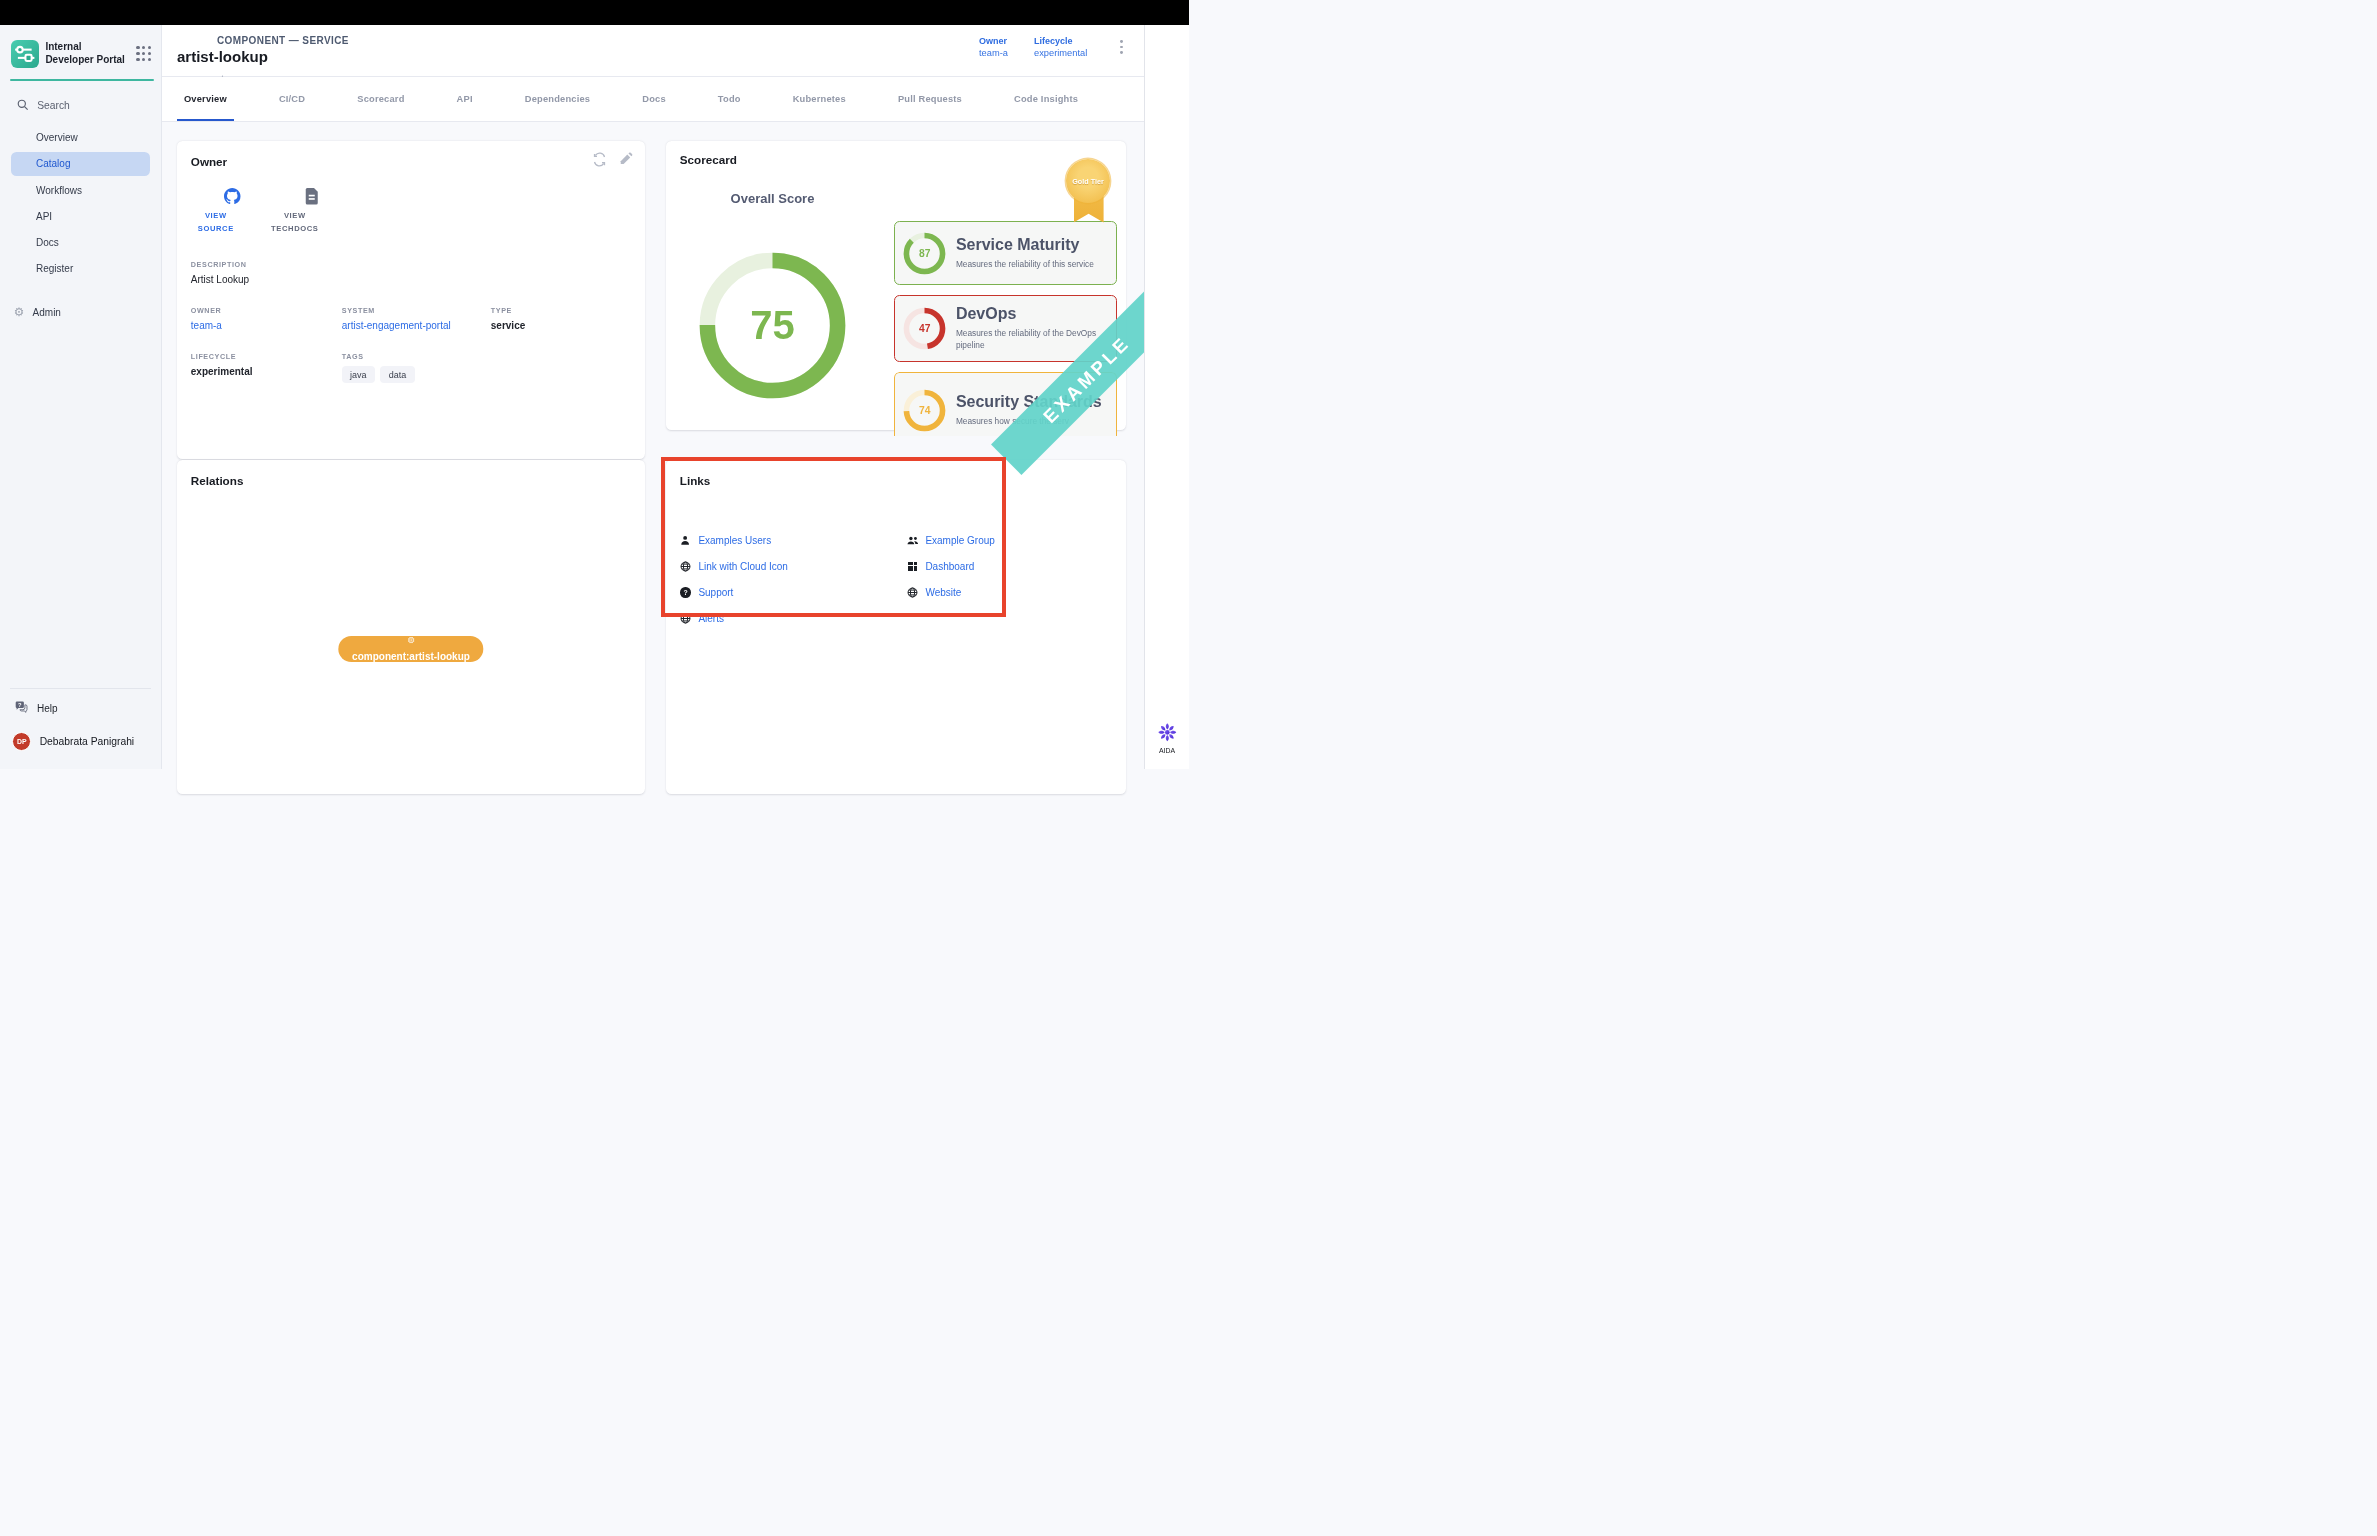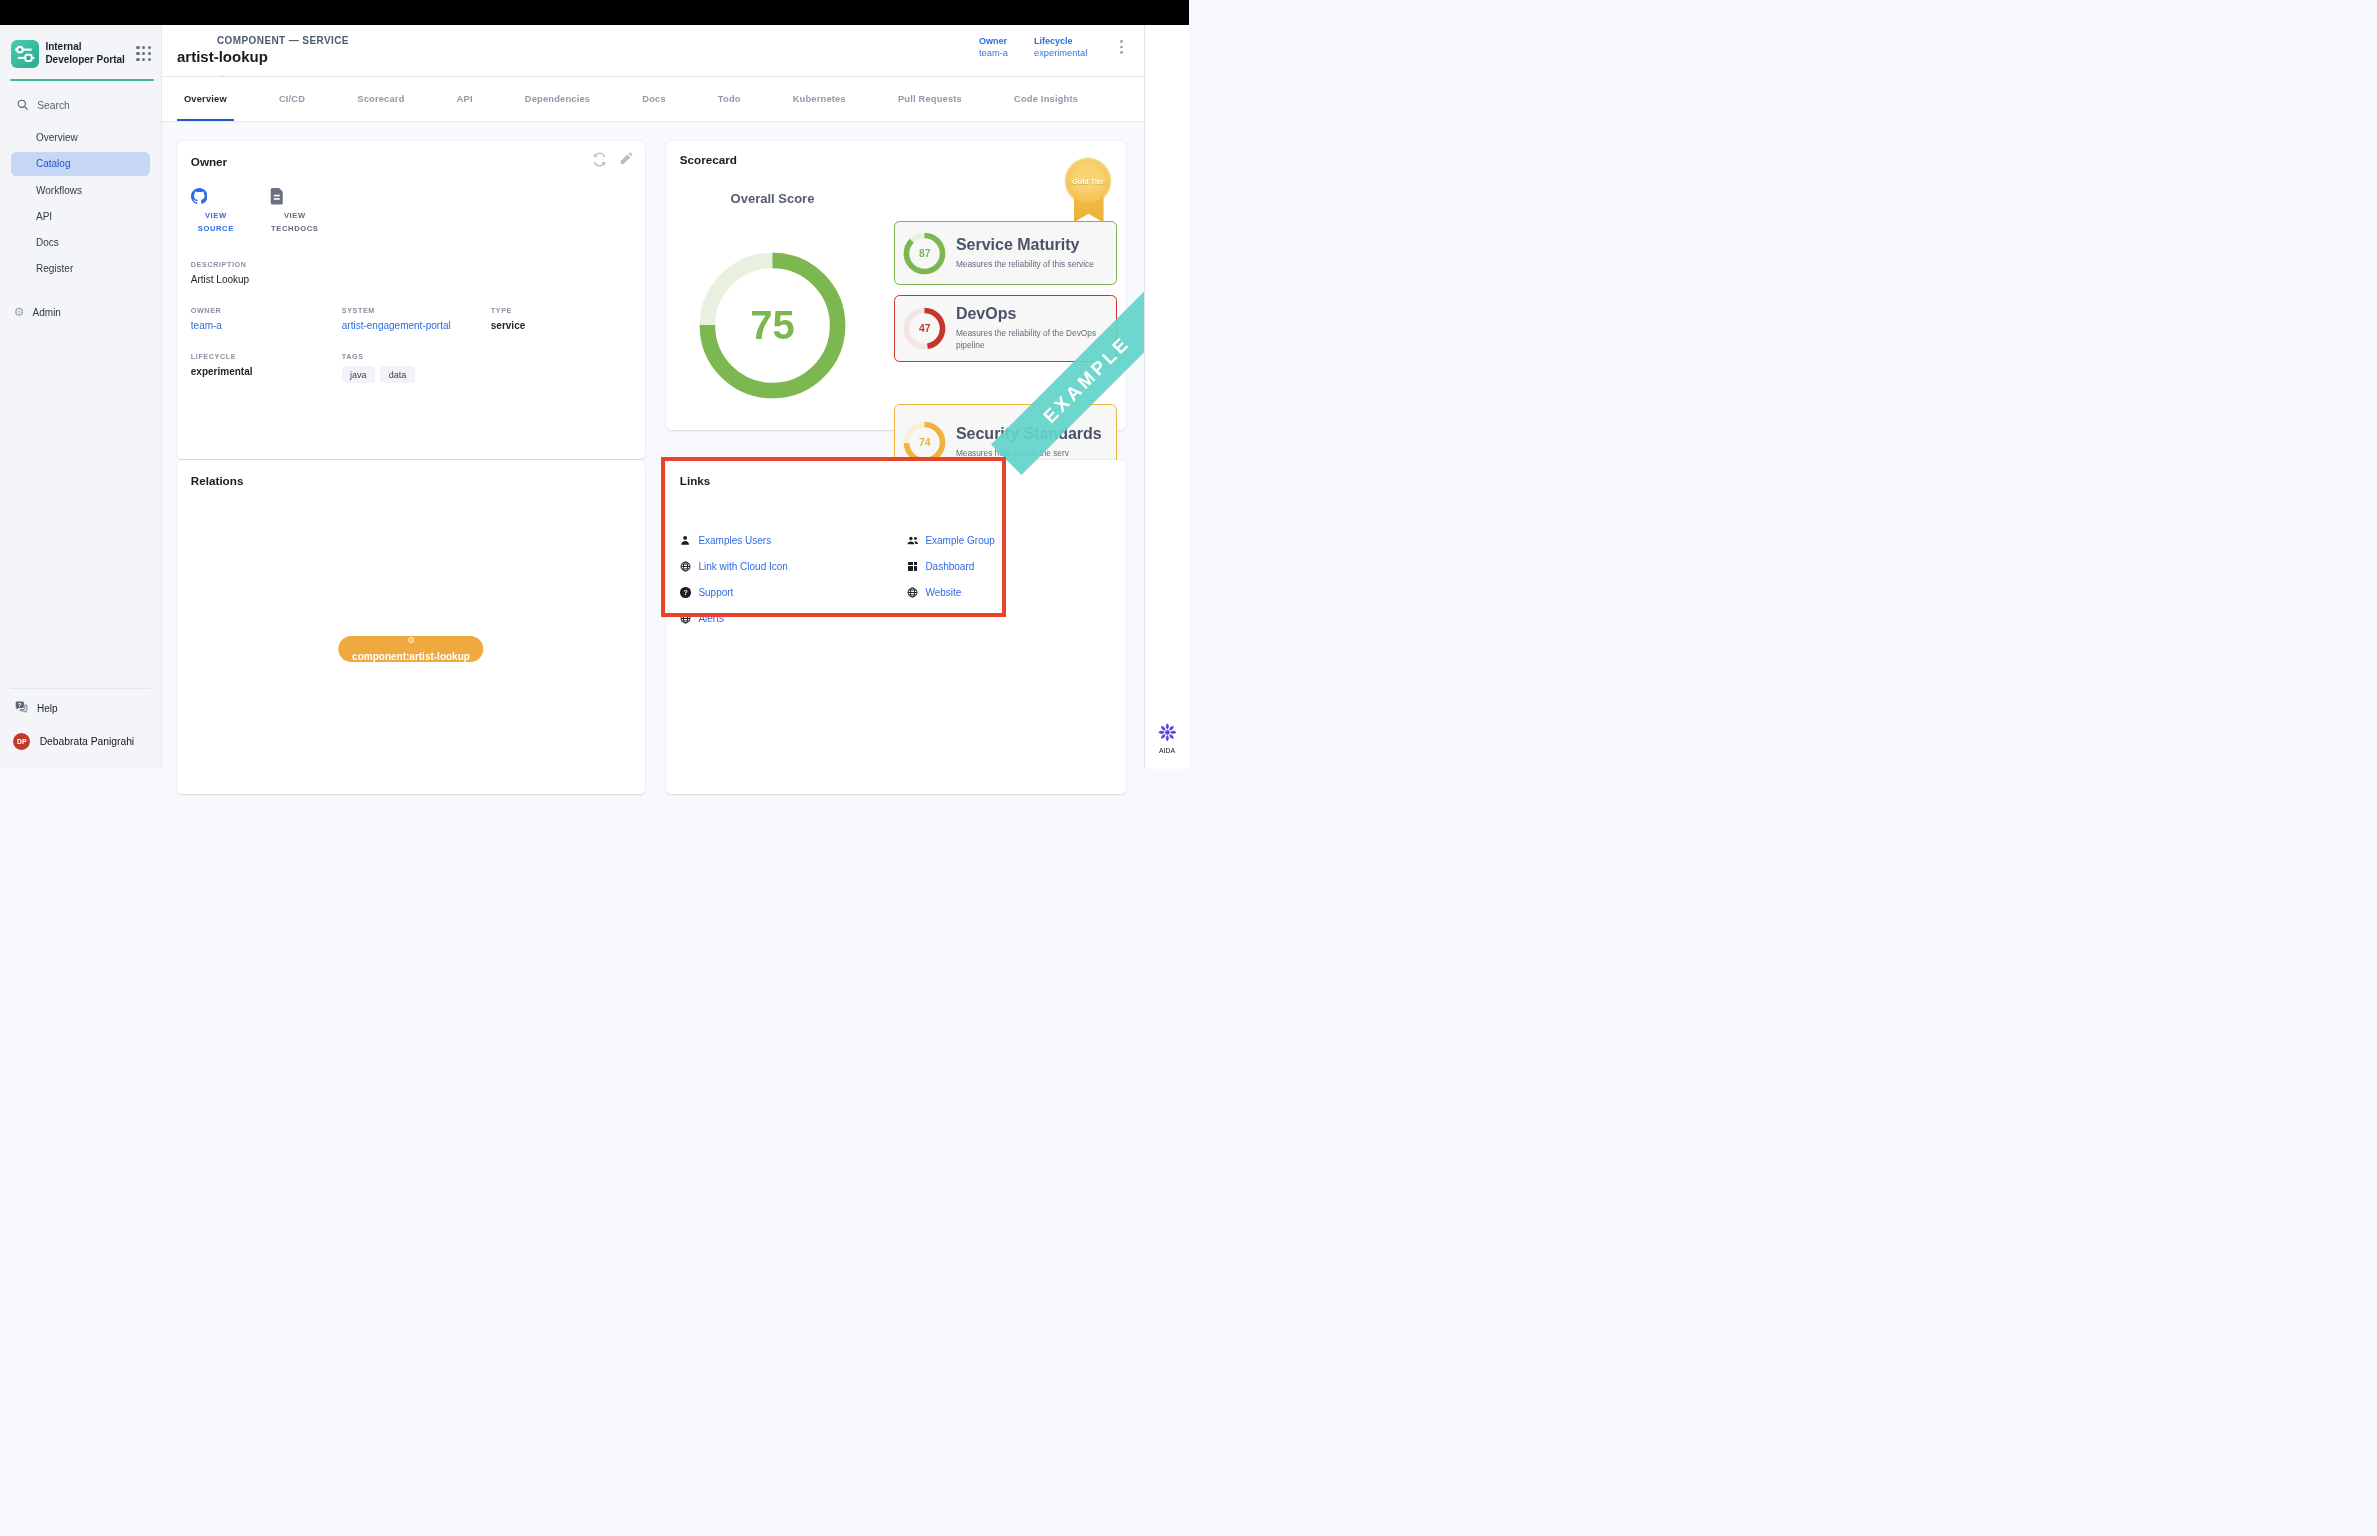--- a/index.html
+++ b/index.html
@@ -53,21 +53,21 @@
   .tab.active::after { content:""; position:absolute; left:0; right:0; bottom:0; height:2.1px; background:#2658cd; }
 
   .card { position:absolute; background:#fff; border-radius:5.5px; box-shadow:0 0.7px 1.4px rgba(25,30,45,.08), 0 0.7px 2.8px rgba(25,30,45,.06); }
   .card-title { font-size:11.7px; font-weight:700; color:#181b22; }
 
   
   .about-card { left:15px; top:116px; width:468px; height:318px; padding:13.8px; }
   .about-actions { position:absolute; right:11px; top:11px; display:flex; gap:12.4px; color:#b6bbc7; }
   .icon-btn { width:15px; height:15px; cursor:pointer; }
   .about-links { display:flex; gap:29px; margin-top:20.6px; }
-  .link-stack { width:50px; display:flex; flex-direction:column; align-items:flex-start; gap:5.5px; text-align:center; cursor:pointer; }
+  .link-stack { width:50px; display:flex; flex-direction:column; align-items:flex-end; gap:5.5px; text-align:center; cursor:pointer; }
   .link-stack .lbl { font-size:7.6px; font-weight:700; letter-spacing:0.6px; line-height:1.7; }
   .link-stack.blue .lbl { color:#2d6ce5; }
   .link-stack.gray .lbl { color:#62687a; }
   .fieldset { margin-top:23.4px; }
   .flabel { font-size:7.2px; font-weight:700; letter-spacing:0.6px; color:#8b90a0; margin-bottom:5.5px; }
   .fvalue { font-size:10px; color:#22252d; }
   .fvalue.link { color:#2d6ce5; cursor:pointer; }
   .fgrid { display:grid; grid-template-columns:151px 149px 1fr; margin-top:20.6px; }
   .fgrid2 { display:grid; grid-template-columns:151px 1fr; margin-top:20.6px; }
   .tags { display:flex; gap:5.5px; }
@@ -82,21 +82,21 @@
   .donut svg { width:100%; height:100%; display:block; }
   .donut circle { fill:none; }
   .donut-num { position:absolute; inset:0; display:flex; align-items:center; justify-content:center; font-weight:700; }
   .big-donut .donut-num { font-size:40px; }
   .metrics { position:absolute; left:228px; top:48px; width:223px; display:flex; flex-direction:column; gap:9.6px; }
   .metric { border:1.4px solid; border-radius:5.5px; background:#f6f7f6; display:flex; align-items:center; gap:9.6px; padding:9.6px 8.3px; }
   .metric-donut { width:43px; height:43px; flex:none; }
   .metric-donut .donut-num { font-size:10.3px; }
   .metric-title { font-size:16px; font-weight:600; color:#4c5368; margin-bottom:4.1px; }
   .metric-desc { font-size:8.3px; color:#646b7e; line-height:1.45; }
-  .metric-clip { height:64px; overflow:hidden; border-radius:5.5px 5.5px 0 0;margin-top:32px; }
+  .metric-clip { height:64px; overflow:hidden; border-radius:5.5px 5.5px 0 0; }
   .ribbon { position:absolute; right:-74px; top:217px; width:227px; height:43px; background:rgba(98,211,201,.93); transform:rotate(-45deg); display:flex; align-items:center; justify-content:center; color:#fff; font-size:18.6px; font-weight:600; letter-spacing:3.4px; z-index:5; }
   .gold-badge { position:absolute; right:15px; top:18px; width:45px; text-align:center; z-index:6; }
   .badge-tails { position:absolute; left:7.6px; top:27.5px; width:30px; height:36px; background:linear-gradient(180deg,#f2bc49,#eeb138); clip-path:polygon(0 0,100% 0,100% 100%,50% 76%,0 100%); }
   .badge-circle { position:relative; width:44px; height:44px; border-radius:50%; background:radial-gradient(circle at 50% 42%, #f9d474 30%, #f3c152 75%, #eeb63e 100%); box-shadow:0 0 0 1.4px rgba(238,178,55,.55); display:flex; align-items:center; justify-content:center; }
   .badge-text { color:#fff; font-size:7.2px; font-weight:700; line-height:1.25; text-shadow:0 0.7px 0.7px rgba(180,120,20,.5); }
 
   
   .relations { left:15px; top:435px; width:468px; height:334px; padding:13.8px; }
   .rel-chip { position:absolute; left:50%; top:176px; transform:translateX(-50%); background:#efa93f; border-radius:13px; height:26px; display:flex; align-items:center; gap:6.9px; padding:0 13.8px; cursor:pointer;flex-direction:column; }
   .rel-chip .chip-label { color:#fff; font-size:10px; font-weight:700; }

